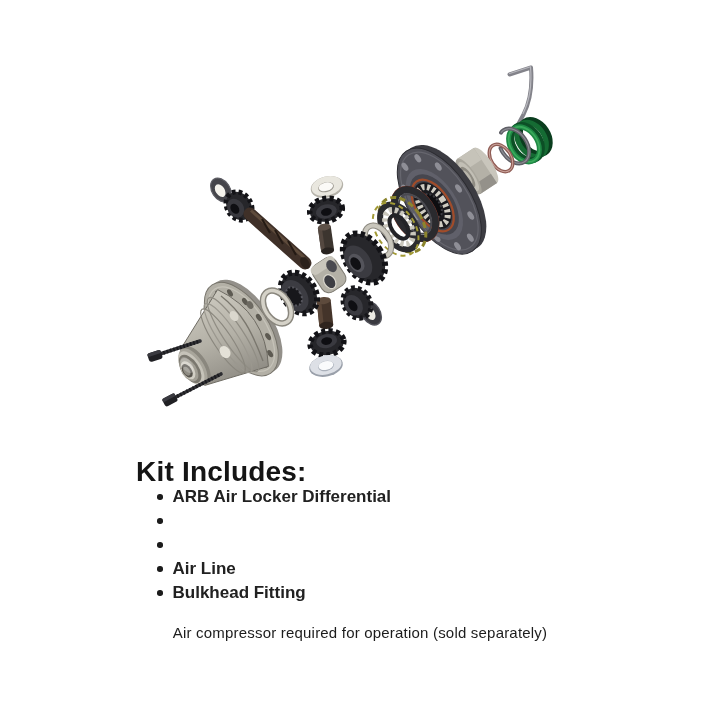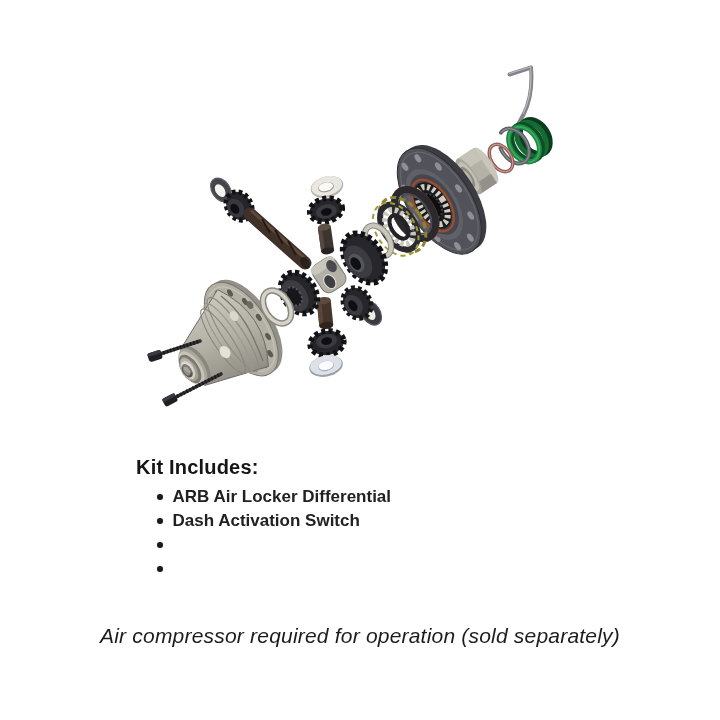--- a/index.html
+++ b/index.html
@@ -3,33 +3,33 @@
 <meta charset="utf-8">
 <style>
   html,body{margin:0;padding:0;}
   body{
     width:720px;height:720px;position:relative;background:#ffffff;overflow:hidden;
     font-family:"Liberation Sans",sans-serif;color:#1d1d1d;
   }
   .diagram-wrap{position:absolute;top:0;left:0;width:720px;height:450px;}
   .kit-heading{
     position:absolute;left:136px;top:456px;margin:0;
-    font-size:20px;font-weight:700;letter-spacing:.2px;color:#151515;
+    font-size:28px;font-weight:700;letter-spacing:.2px;color:#151515;
   }
   .kit-list{
     position:absolute;left:157px;top:485px;margin:0;padding:0;list-style:none;
   }
   .kit-item{display:flex;align-items:center;height:24px;font-size:17px;color:#212121;font-weight:bold;}
   .dot{
     width:5.5px;height:5.5px;border-radius:50%;background:#1b1b1b;
     margin-right:10px;flex:0 0 auto;
   }
   .note{
     position:absolute;left:0;top:624px;width:720px;margin:0;text-align:center;
-    font-size:21px;font-style:italic;color:#1c1c1c;letter-spacing:.2px;
+    font-size:15px;color:#1c1c1c;letter-spacing:.2px;
   }
 </style>
 </head>
 <body>
 
 <div class="diagram-wrap">
 <svg width="720" height="450" viewBox="0 0 720 450" xmlns="http://www.w3.org/2000/svg">
   <defs>
     <linearGradient id="bodyGrad" gradientUnits="userSpaceOnUse" x1="206" y1="296" x2="246" y2="392">
       <stop offset="0" stop-color="#cbc8be"></stop>
@@ -277,23 +277,27 @@
 
 <h2 class="kit-heading">Kit Includes:</h2>
 
 <ul class="kit-list">
   <li class="kit-item">
     <span class="dot"></span>
     <span>ARB Air Locker Differential</span>
   </li>
   <li class="kit-item">
     <span class="dot"></span>
-    <span>Dash Activation Switch</span>
-  </li>
-  <li class="kit-item">
-    <span class="dot"></span>
-  </li>
-  <li class="kit-item">
-    <span class="dot"></span>
+  </li>
+  <li class="kit-item">
+    <span class="dot"></span>
+  </li>
+  <li class="kit-item">
+    <span class="dot"></span>
+    <span>Air Line</span>
+  </li>
+  <li class="kit-item">
+    <span class="dot"></span>
+    <span>Bulkhead Fitting</span>
   </li>
 </ul>
 
 <p class="note">Air compressor required for operation (sold separately)</p>
 
 </body></html>

